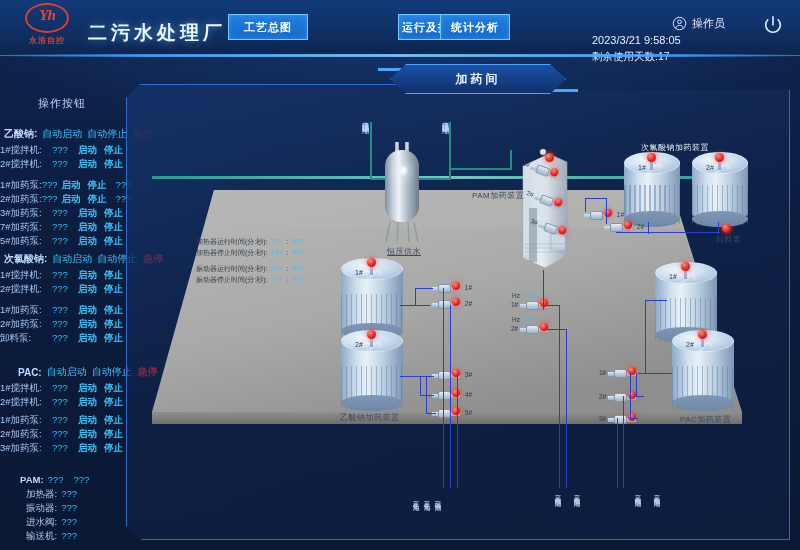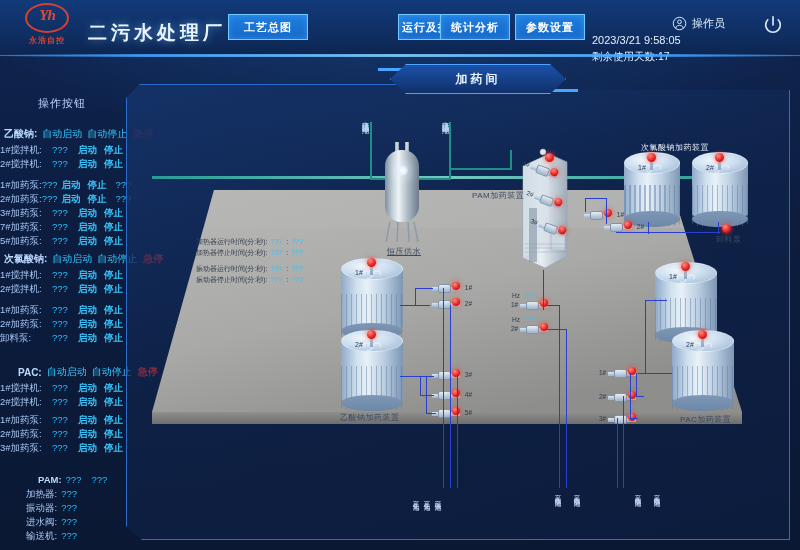--- a/index.html
+++ b/index.html
@@ -169,21 +169,20 @@
         <div class="ring"></div>
         <div class="yh">Yh</div>
       </div>
       <div class="lname">永浩自控</div>
     </div>
     <div class="title">二污水处理厂</div>
 
     <div class="navbtn" style="left:228px;width:80px">工艺总图</div>
     <div class="navbtn" style="left:398px;width:92px">运行及报警记录</div>
     <div class="navbtn" style="left:440px;width:70px">统计分析</div>
-    <div class="navbtn" style="left:515px;width:70px">参数设置</div>
 
     <div class="clockbox">
       <div class="l1">2023/3/21  9:58:05</div>
       <div class="l2">剩余使用天数:17</div>
     </div>
 
     <div class="userbox">
       <span>
         <svg width="15" height="15" viewBox="0 0 24 24" fill="none" stroke="#dbe9ff" stroke-width="1.6">
           <circle cx="12" cy="12" r="10"></circle>
@@ -333,21 +332,21 @@
       </div>
       <div class="row">
         <span class="rl">3#加药泵:</span>
         <span class="rv">???</span>
         <span class="act">启动</span>
         <span class="act2">停止</span>
       </div>
     </div>
 
     <div class="grp" style="margin-top:18px">
-      <div class="pamrow" style="padding-left:38px">
+      <div class="pamrow" style="padding-left:20px">
         <span class="pl" style="font-weight:bold;color:#bcd9ff">PAM:</span>
         <span class="pv">???</span>
         <span class="pv" style="margin-left:10px">???</span>
       </div>
       <div class="pamrow" style="padding-left:26px">
         <span class="pl">加热器:</span>
         <span class="pv">???</span>
       </div>
       <div class="pamrow" style="padding-left:26px">
         <span class="pl">振动器:</span>

